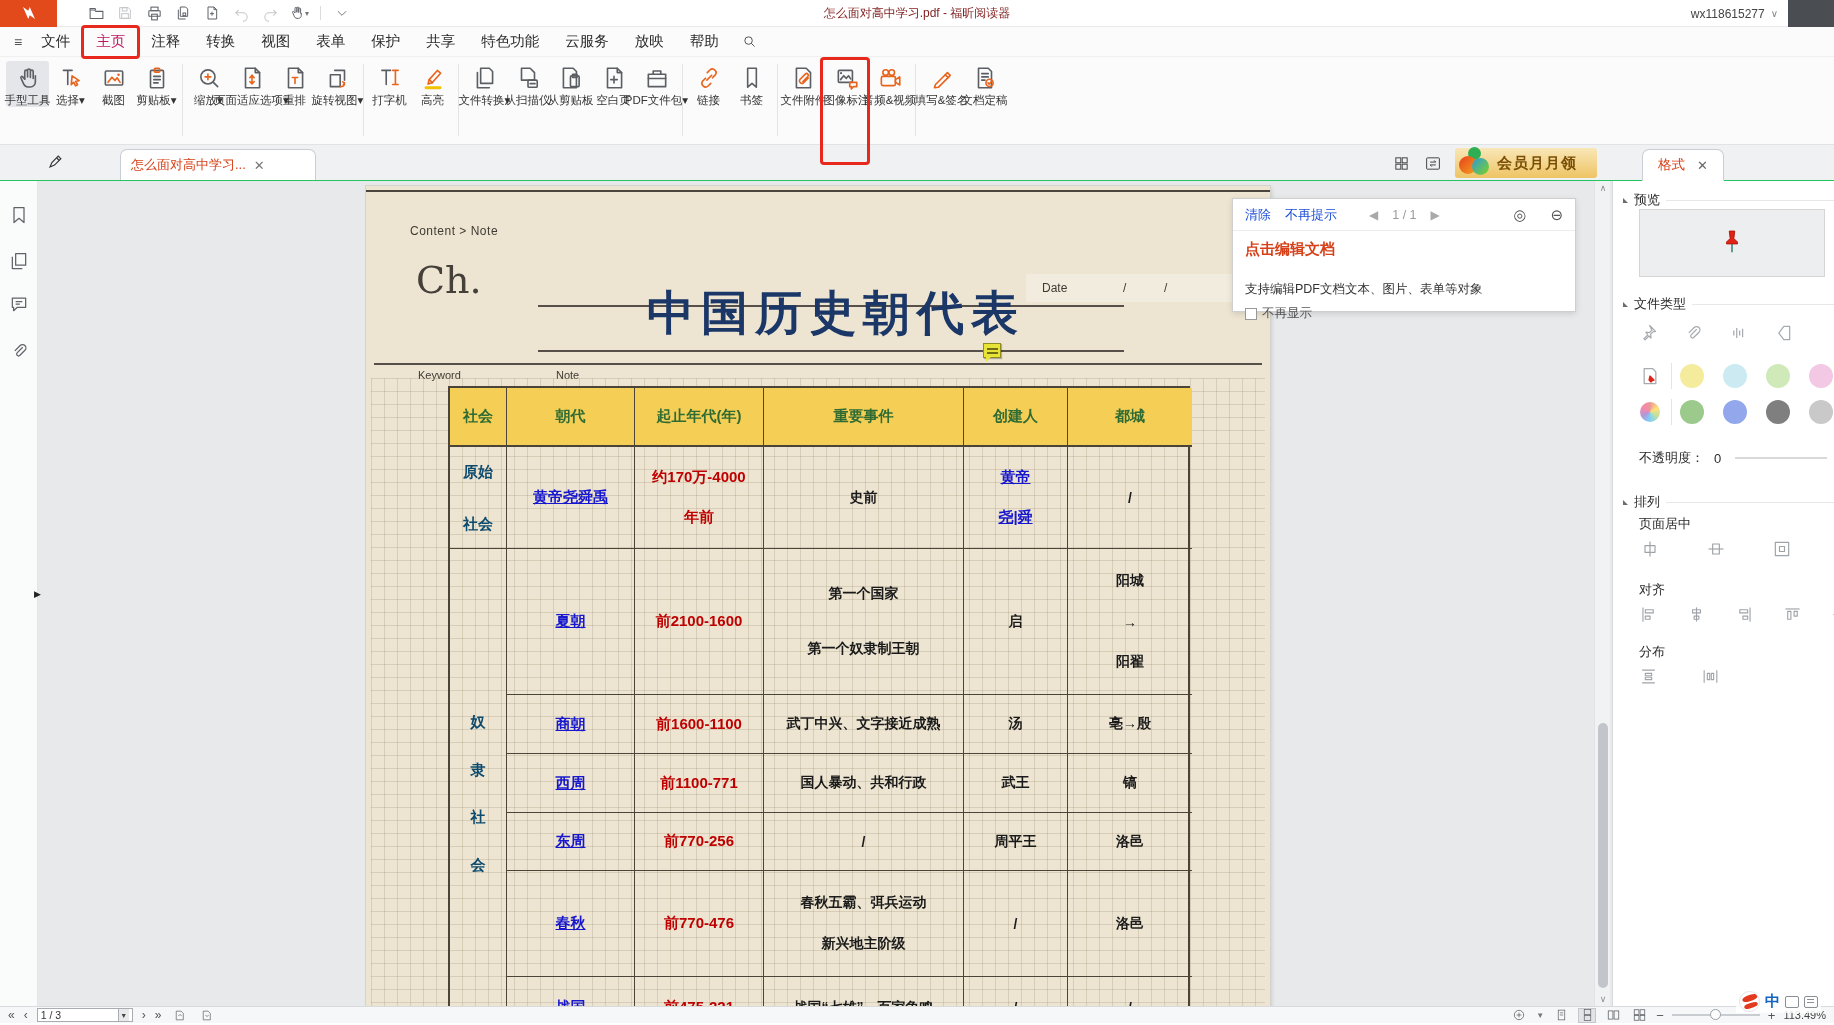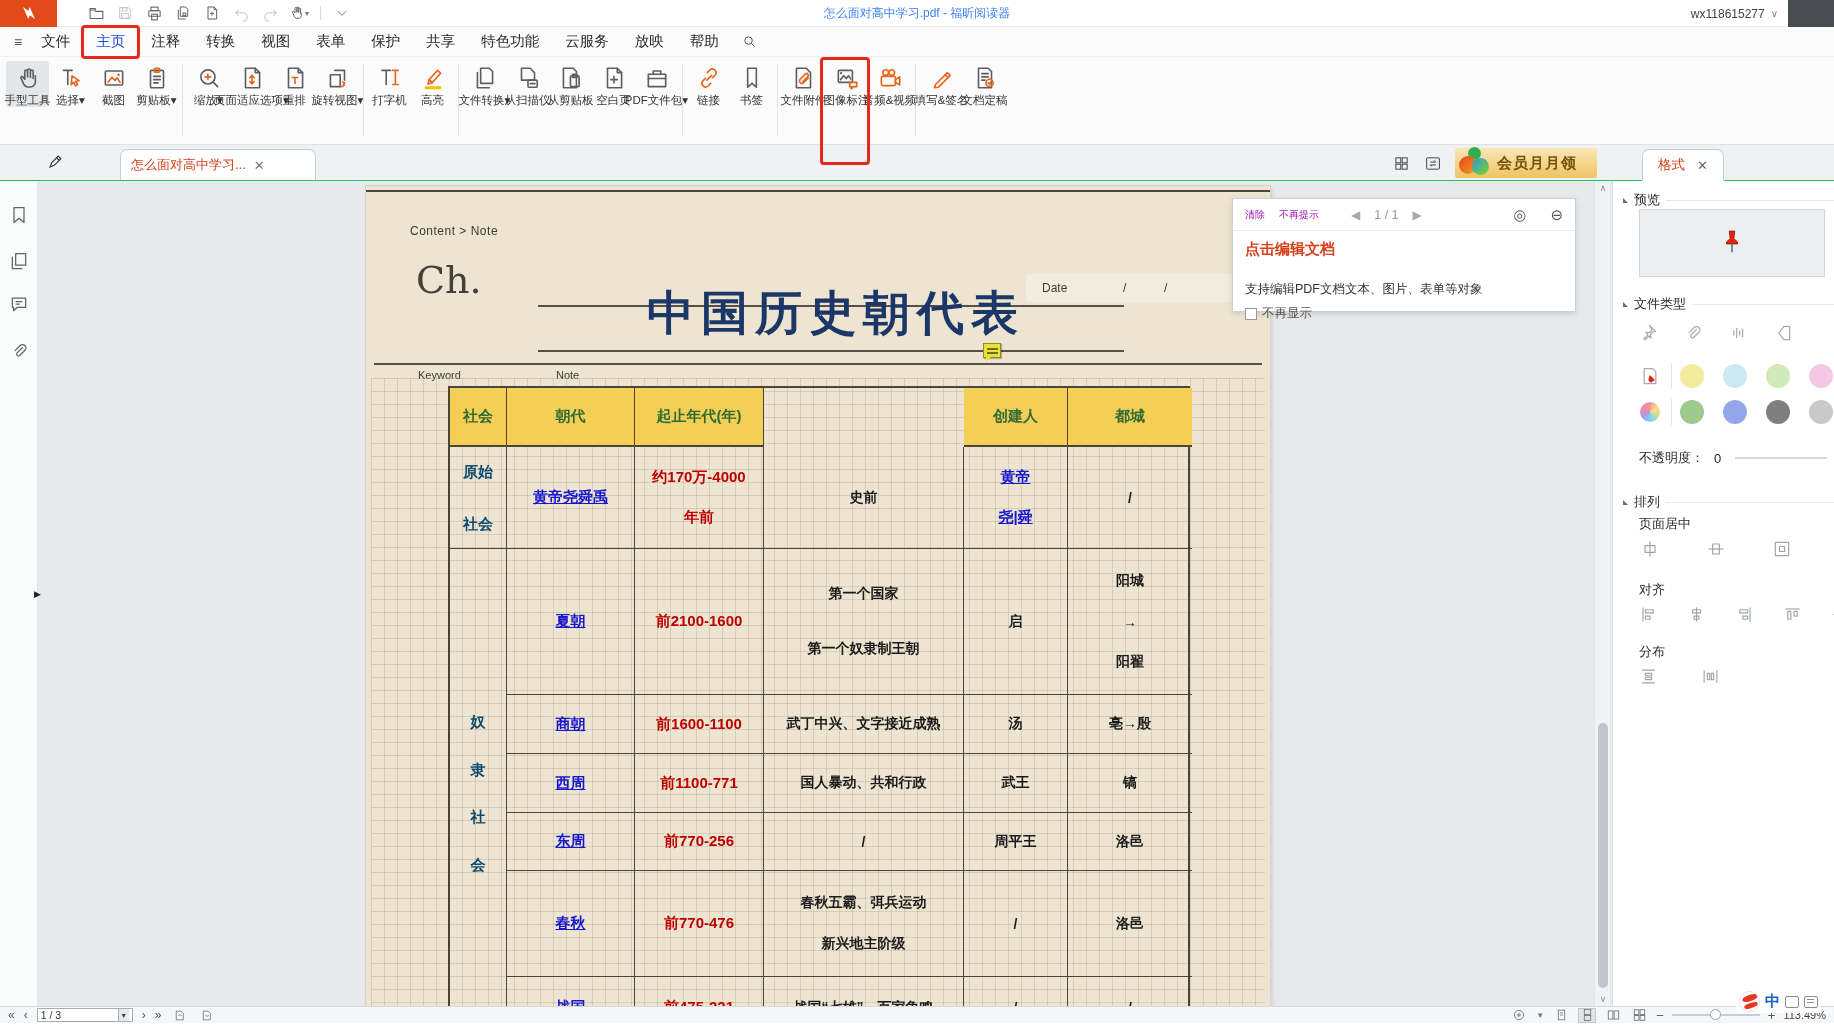--- a/index.html
+++ b/index.html
@@ -8,30 +8,30 @@
   #app { position:relative; width:1834px; height:1025px; overflow:hidden; background:#fff; }
 
   
   .titlebar { position:relative; height:27px; background:#fff; border-bottom:1px solid #e9eaeb; display:flex; align-items:center; }
   .logo { width:57px; height:27px; background:#e2491b; display:flex; align-items:center; justify-content:center; flex:0 0 auto; }
   .qat { display:flex; align-items:center; gap:7px; margin-left:28px; }
   .qbtn { width:22px; height:20px; display:flex; align-items:center; justify-content:center; color:#5f6368; }
   .qbtn.disabled { color:#c3c6c9; }
   .qbtn svg { stroke:currentColor; fill:none; stroke-width:1.5; }
   .qat .vdiv { width:1px; height:14px; background:#d9dbdd; margin:0 3px; }
-  .tb-title { position:absolute; left:0; right:0; text-align:center; font-size:12px; color:#3b82f6; pointer-events:none; }
+  .tb-title { position:absolute; left:0; right:0; text-align:center; font-size:12px; color:#7f1d1d; pointer-events:none; }
   .tb-user { position:absolute; right:56px; top:0; height:27px; display:flex; align-items:center; gap:6px; font-size:12px; color:#444; }
   .tb-user .chev { color:#888; font-size:10px; }
   .dark-corner { position:absolute; right:0; top:0; width:46px; height:27px; background:#4a4d52; }
 
   
   .menubar { height:30px; background:#fbfbfc; display:flex; align-items:center; padding-left:14px; gap:2px; border-bottom:1px solid #f0f0f1; }
   .hamburger { font-size:14px; color:#555; margin-right:4px; }
   .mitem { position:relative; padding:4px 13px; font-size:14.5px; color:#2b2b2b; cursor:default; }
-  .mitem.active { color:#1d4ed8; }
+  .mitem.active { color:#be185d; }
   .redbox { position:absolute; border:3px solid #e8271d; border-radius:4px; pointer-events:none; z-index:60; }
   .mitem .redbox { left:-2px; top:-4px; right:-2px; bottom:-6px; }
   .msearch { margin-left:8px; display:flex; align-items:center; }
   .msearch svg { stroke:#555; fill:none; stroke-width:1.6; }
 
   
   .ribbon { height:88px; background:#fbfbfc; border-bottom:1px solid #e2e3e5; display:flex; align-items:flex-start; padding:4px 6px 0 6px; }
   .rgroup { display:flex; align-items:flex-start; }
   .rdiv { width:1px; height:72px; background:#e3e4e6; margin:3px 4px 0 4px; }
   .ritem { position:relative; width:43px; padding-top:3px; display:flex; flex-direction:column; align-items:center; border-radius:3px; cursor:default; }
@@ -101,21 +101,21 @@
   .cell.era1 { justify-content:space-between; padding:16px 0 14px 0; }
   .cell.era2 { justify-content:flex-start; padding-top:150px; line-height:47.5px; }
   .cell .ln { display:block; }
   .cell.spread { justify-content:space-evenly; }
   .blue { color:#1717cf; text-decoration:underline; font-size:15px; }
   .red { color:#be0000; font-size:15px; font-weight:bold; }
 
   
   .popup { position:absolute; left:1194px; top:17px; width:344px; height:114px; background:#fff; border:1px solid #cfcfcf; box-shadow:0 2px 6px rgba(0,0,0,.12); z-index:20; }
   .popup-row1 { height:32px; display:flex; align-items:center; padding:0 12px; gap:14px; border-bottom:1px solid #ededed; }
-  .p-orange { color:#a21caf; font-size:10px; }
+  .p-orange { color:#1d4ed8; font-size:13px; }
   .p-gray { color:#a9a9a9; font-size:12px; }
   .p-pager { color:#9a9a9a; font-size:12.5px; }
   .p-sp { flex:1; }
   .p-ic { color:#555; font-size:15px; }
   .popup-link { margin:9px 0 16px 12px; display:inline-block; color:#d6411a; font-size:15px; font-weight:bold; }
   .popup-desc { margin:6px 0 0 12px; font-size:12.5px; color:#333; }
   .popup-check { margin:7px 0 0 12px; display:flex; align-items:center; gap:5px; font-size:12.5px; color:#555; }
   .cb { width:12px; height:12px; border:1px solid #999; background:#fff; }
 
   
@@ -578,20 +578,21 @@
         <span class="slash" style="left:798px">/</span>
         <span class="noteicon"></span>
         <div class="keywordline"></div>
         <span class="kw" style="left:52px">Keyword</span>
         <span class="kw" style="left:190px">Note</span>
         <div class="grid-overlay"></div>
         <div class="dtable" id="dtable">
             <div class="cell th" style="grid-area: 1 / 1;">社会</div>
             <div class="cell th" style="grid-area: 1 / 3;">起止年代(年)</div>
             <div class="cell th" style="grid-area: 1 / 2;">朝代</div>
+            <div class="cell th" style="grid-area: 1 / 4;">重要事件</div>
             <div class="cell th" style="grid-area: 1 / 5;">创建人</div>
             <div class="cell th last" style="grid-area: 1 / 6;">都城</div>
             <div class="cell era era1" style="grid-area: 2 / 1;">
               <span class="ln">原始</span>
               <span class="ln">社会</span>
             </div>
             <div class="cell era era2" style="grid-area: 3 / 1 / 9;">
               <span class="ln">奴</span>
               <span class="ln">隶</span>
               <span class="ln">社</span>

